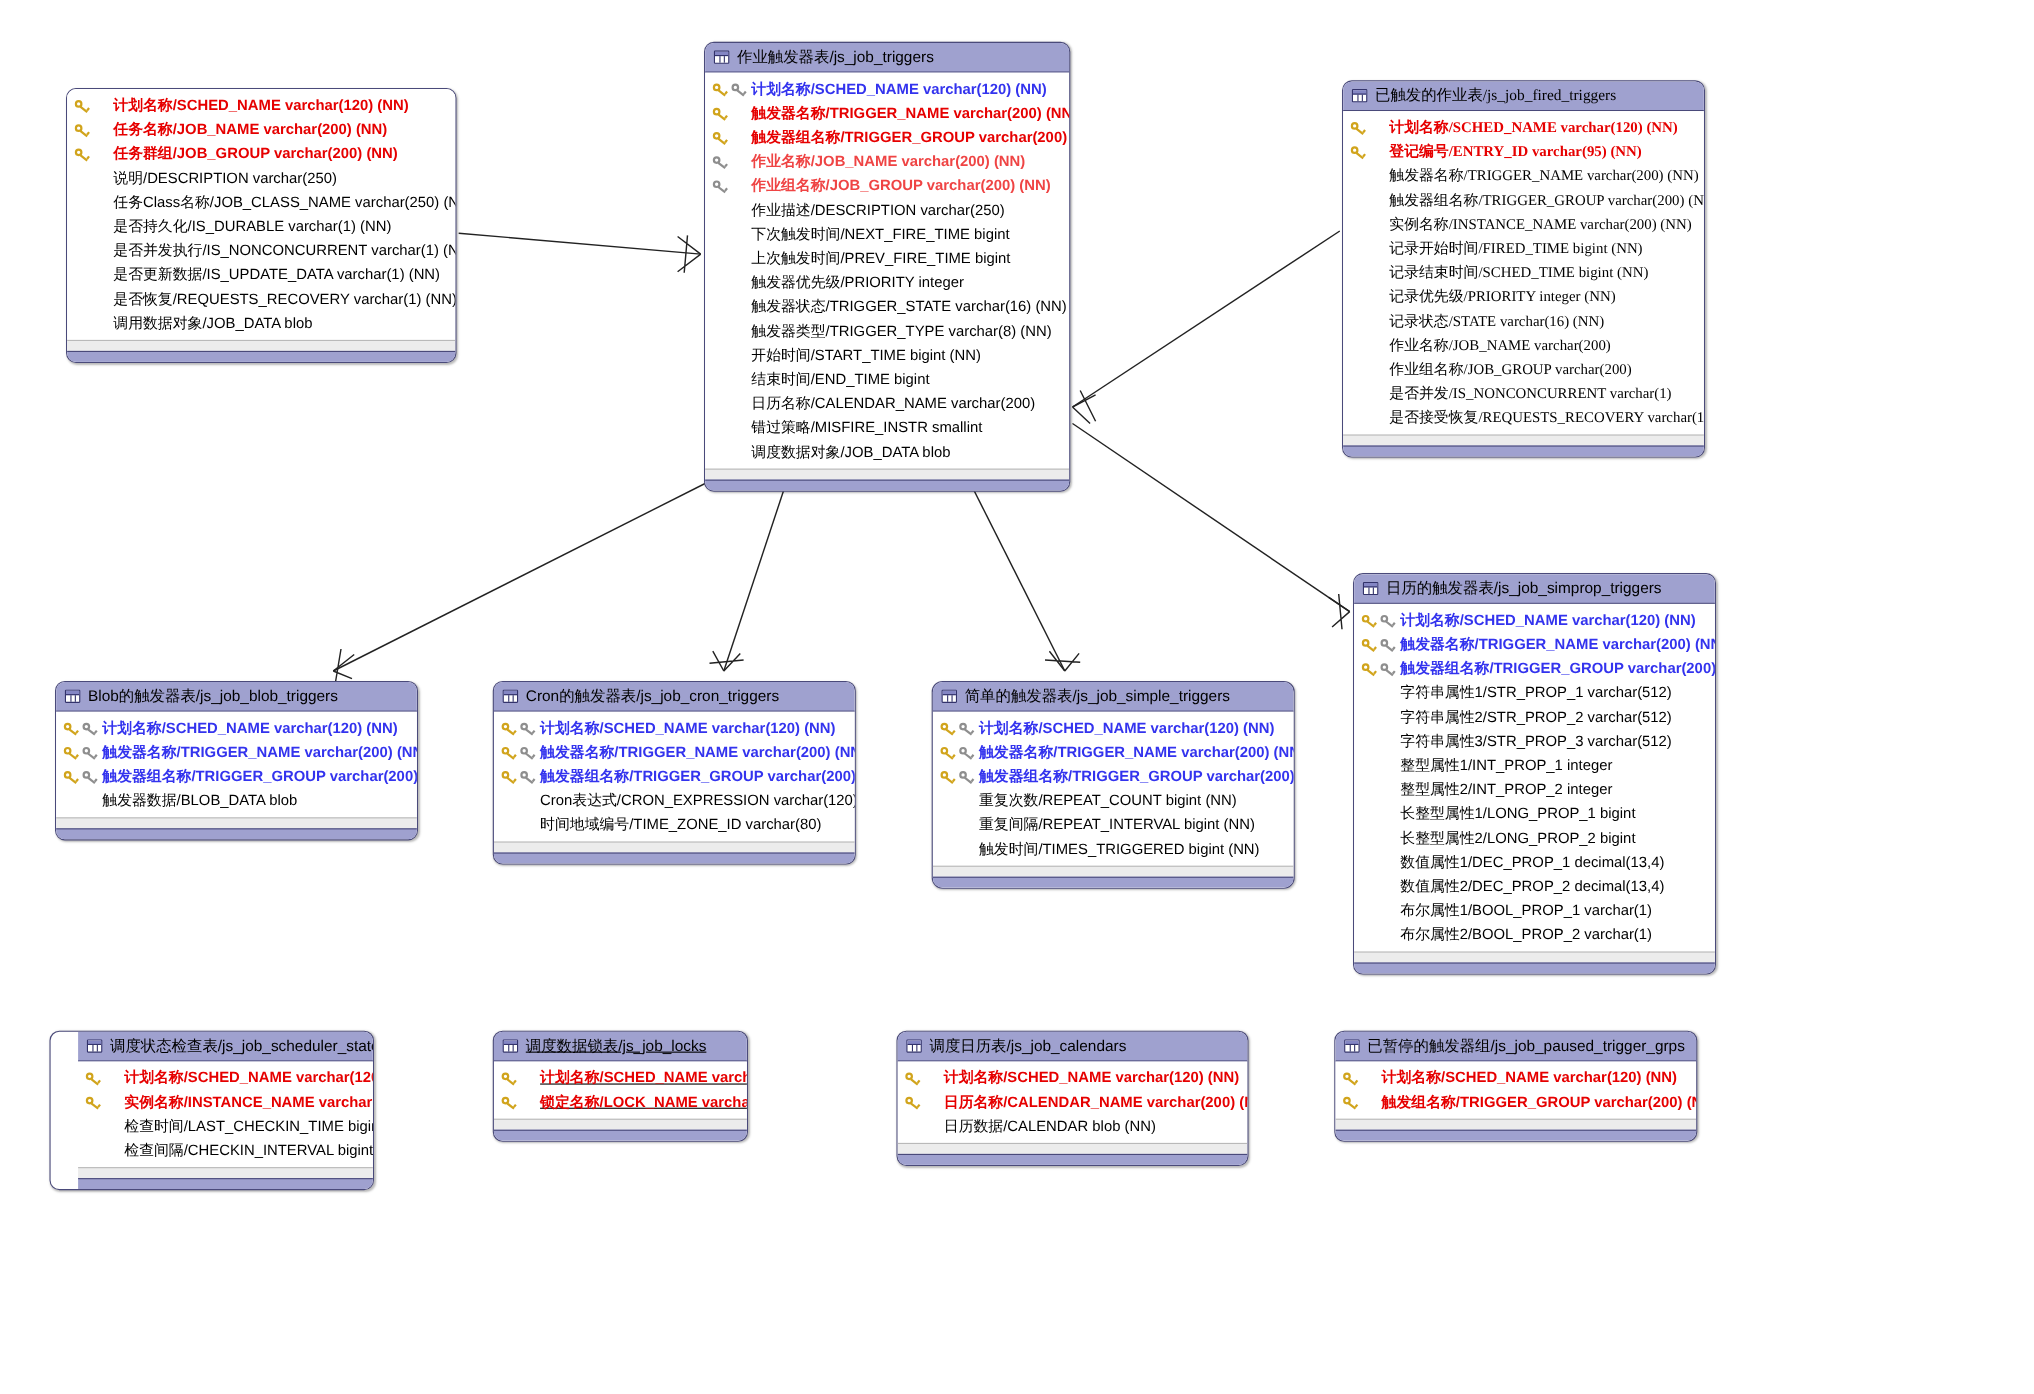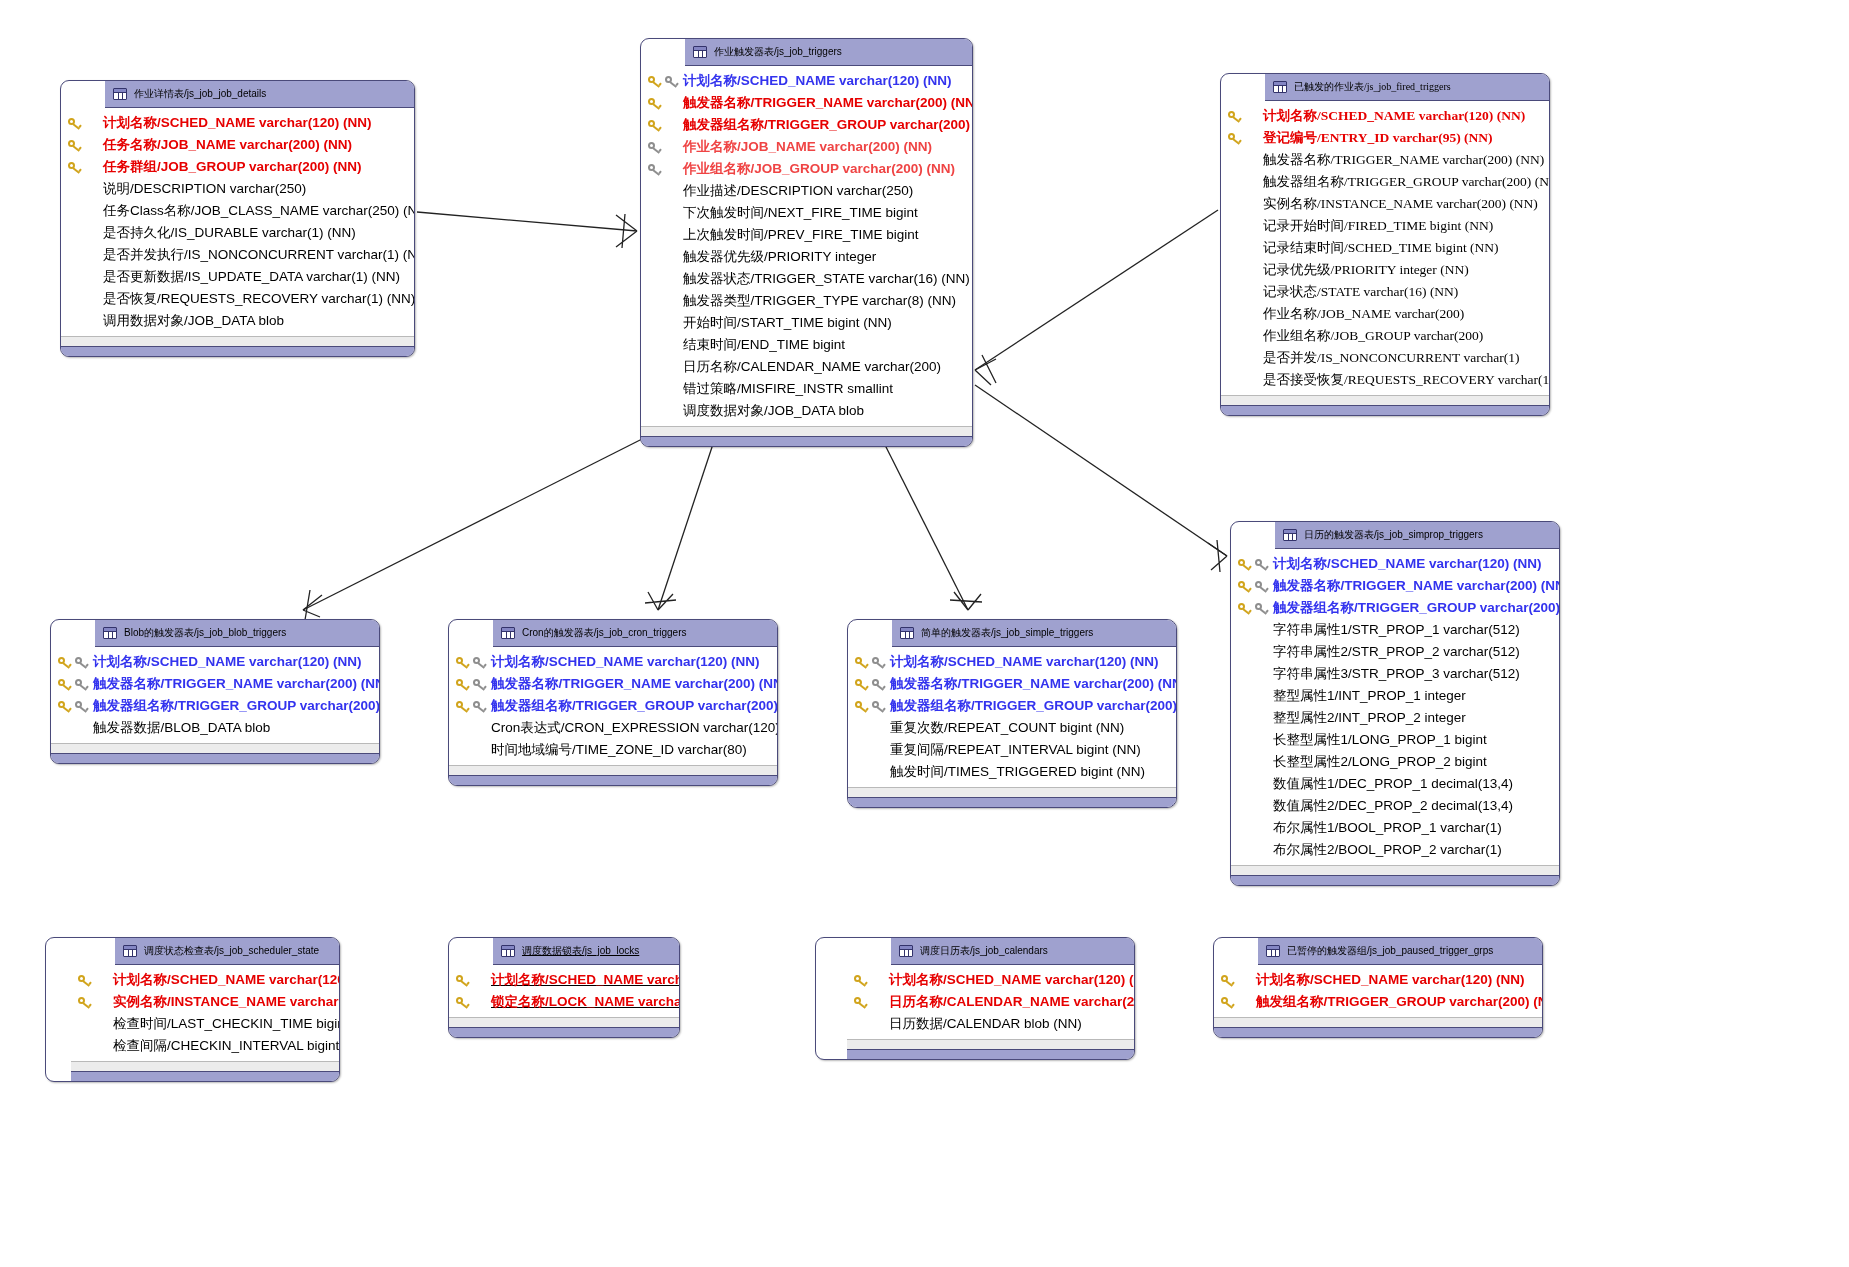--- a/index.html
+++ b/index.html
@@ -29,24 +29,23 @@
     box-shadow: 1px 1px 2px rgba(0,0,0,0.28);
     overflow: hidden;
   }
   .entity-header {
     background: #9fa1cf;
     border-bottom: 1px solid #4a4a7a;
     height: 27px;
     display: flex;
     align-items: center;
     padding: 0 8px;
-    font-size: 10px;
+    font-size: 14px;
     color: #000000;
     white-space: nowrap;
-    margin-left: 44px;
   }
   .tbl-icon {
     width: 14px; height: 12px;
     margin-right: 7px;
     flex: 0 0 auto;
     position: relative;
     border: 1px solid #33336b;
     background: #ffffff;
     border-radius: 1px;
   }
@@ -154,24 +153,20 @@
       <path d="M 880,435 L 968,610"></path>
       <path d="M 968,610 L 954,592 M 968,610 L 981,594 M 950,600 L 982,602"></path>
 
       <path d="M 975,385 L 1227,556"></path>
       <path d="M 1227,556 L 1208,543 M 1227,556 L 1211,570 M 1217,540 L 1220,572"></path>
     </g>
   </svg>
 
   <div id="entities-root">
       <div class="entity" style="left: 60px; top: 80px; width: 355px;">
-        <div class="entity-header">
-          <span class="tbl-icon"></span>
-          <span>作业详情表/js_job_job_details</span>
-        </div>
         <div class="entity-body">
           <div class="attr">
             <span class="keyslot">
               <span class="key pk">
                 <i></i>
                 <b></b>
               </span>
             </span>
             <span class="attr-text t-red">计划名称/SCHED_NAME varchar(120) (NN)</span>
           </div>
@@ -721,21 +716,21 @@
                 <i></i>
                 <b></b>
               </span>
             </span>
             <span class="attr-text t-red">锁定名称/LOCK_NAME varchar(40) (NN)</span>
           </div>
         </div>
         <div class="entity-foot-gap"></div>
         <div class="entity-foot"></div>
       </div>
-      <div class="entity" style="left: 815px; top: 937px; width: 320px; padding-left: 31px;">
+      <div class="entity" style="left: 815px; top: 937px; width: 320px;">
         <div class="entity-header">
           <span class="tbl-icon"></span>
           <span>调度日历表/js_job_calendars</span>
         </div>
         <div class="entity-body">
           <div class="attr">
             <span class="keyslot">
               <span class="key pk">
                 <i></i>
                 <b></b>

